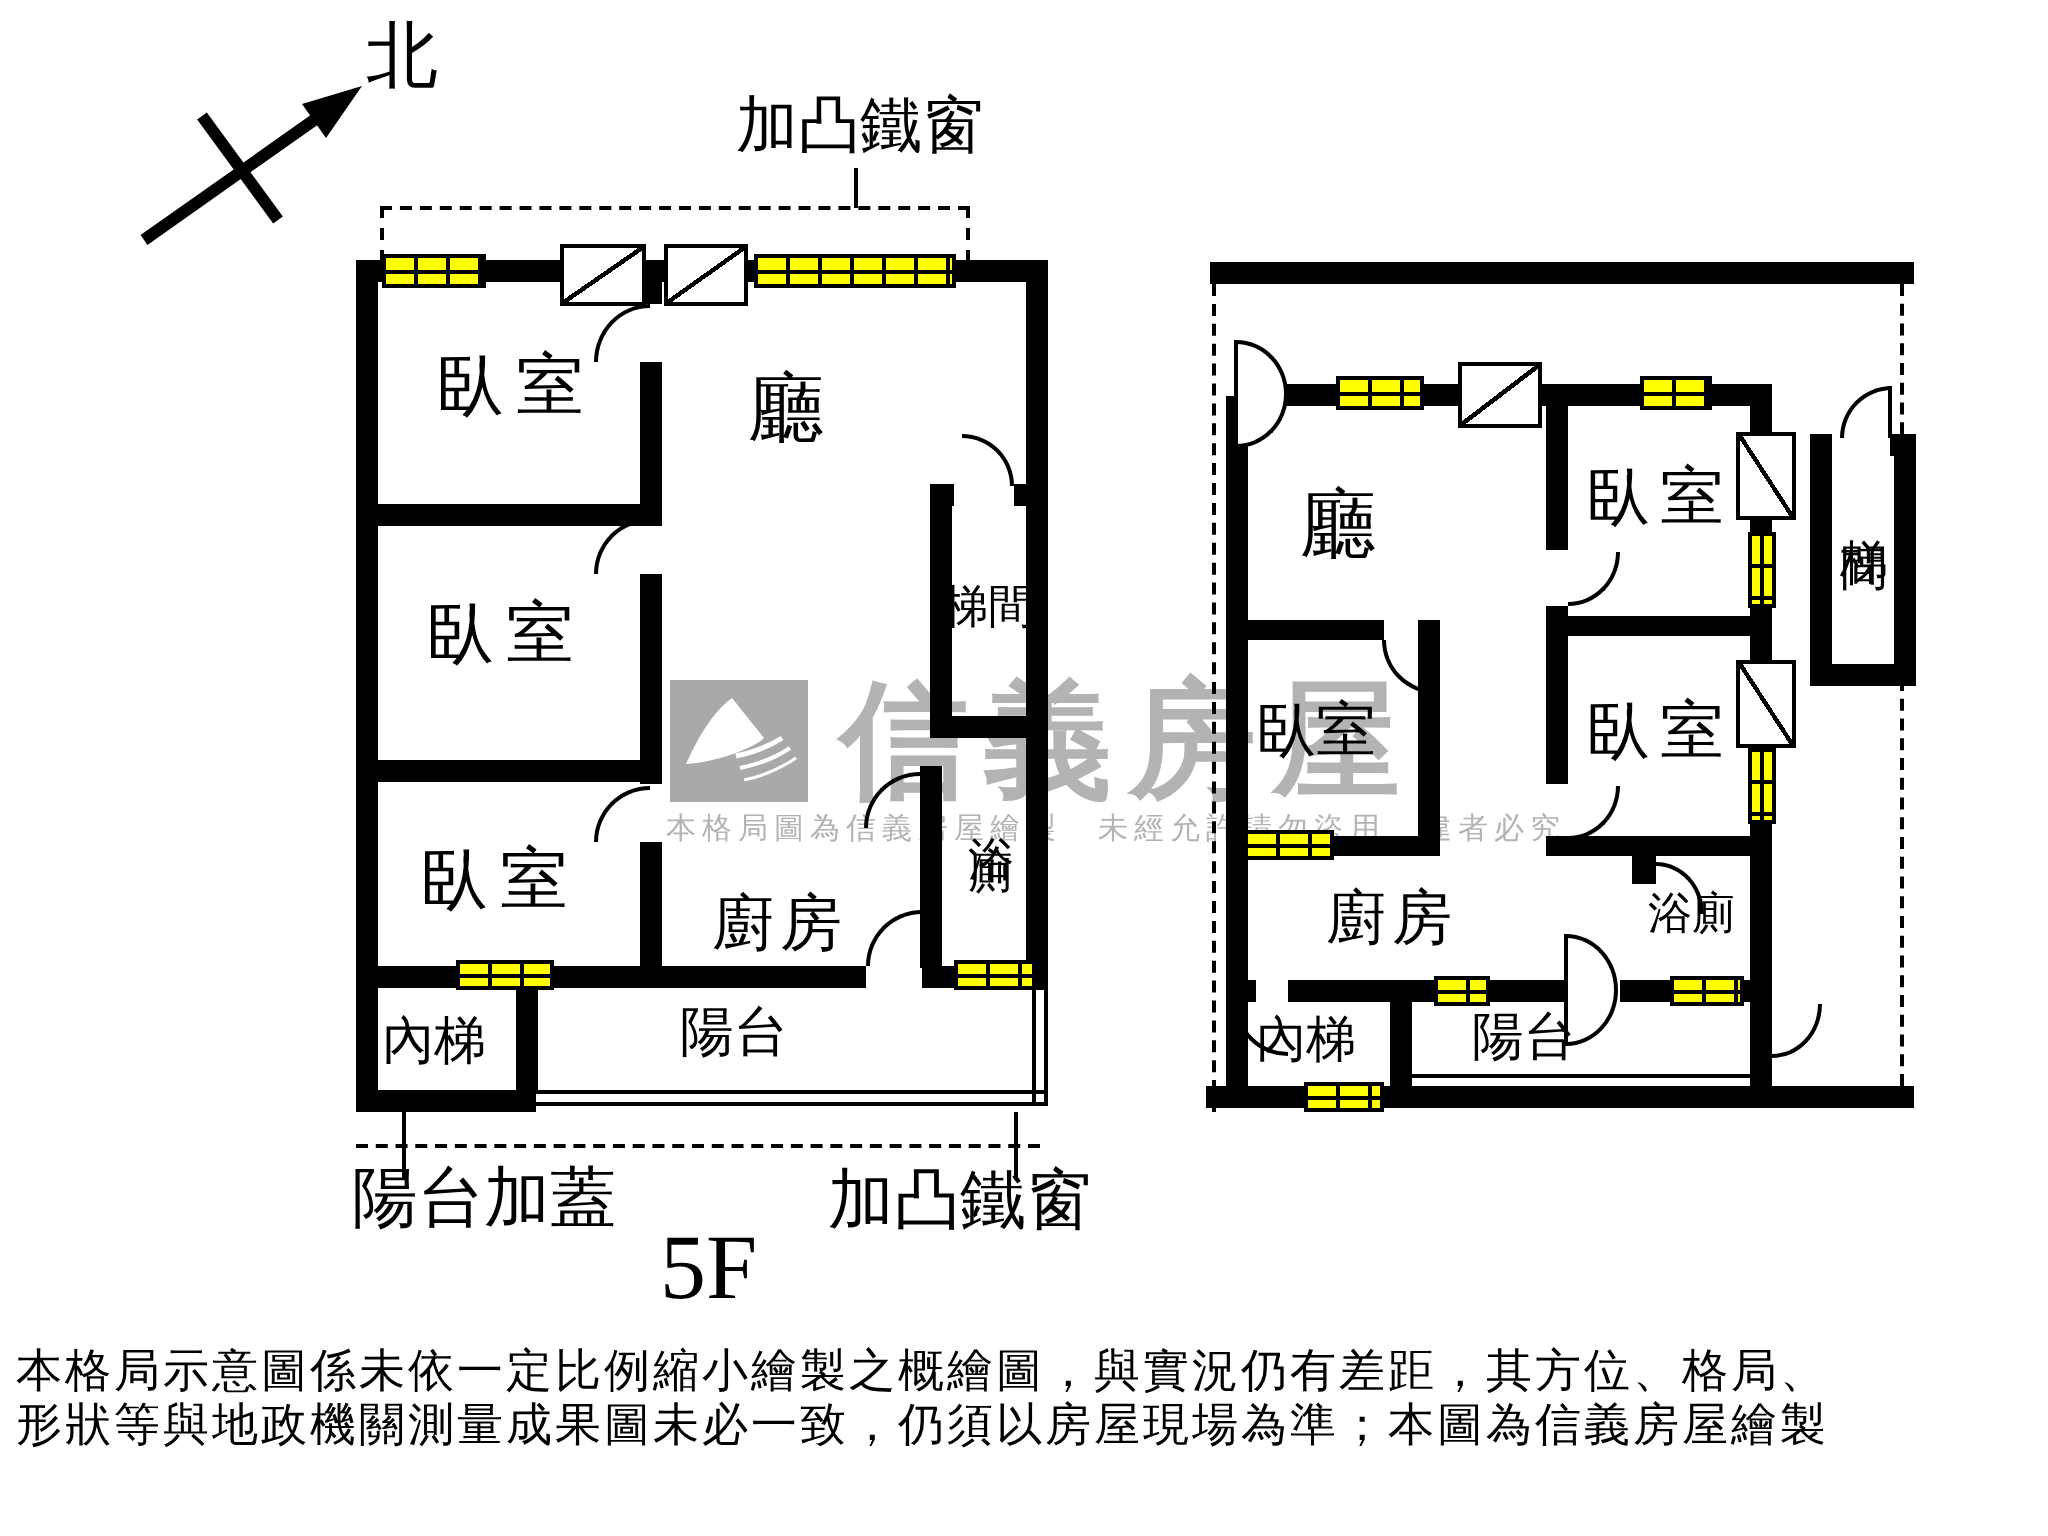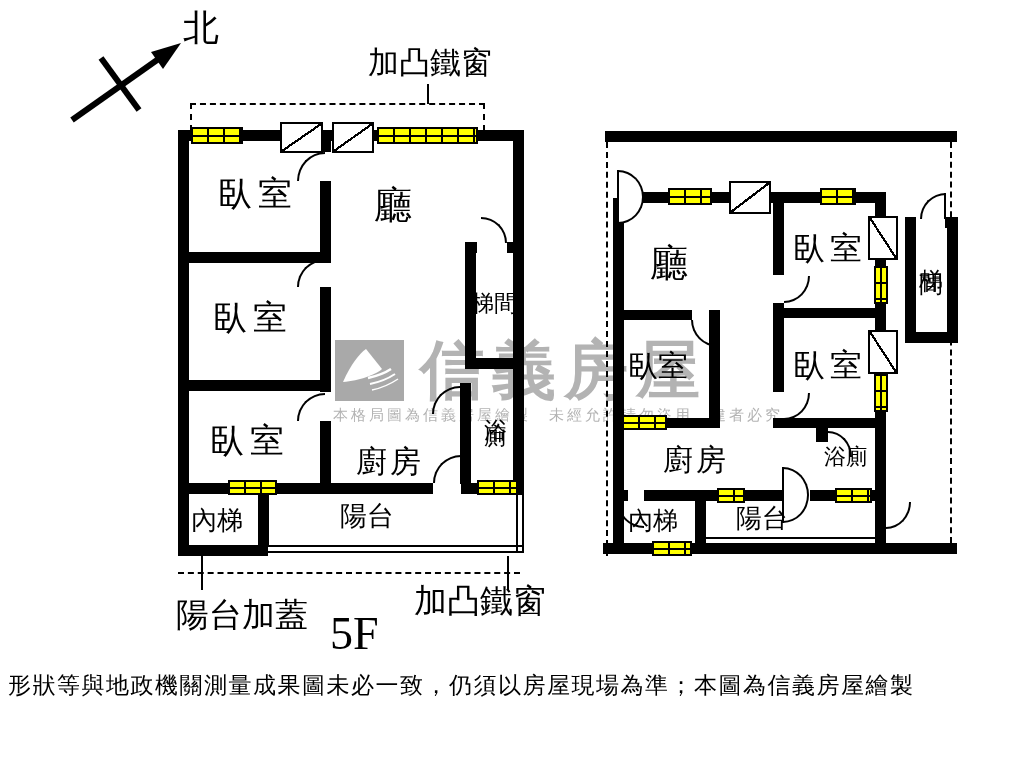--- a/index.html
+++ b/index.html
@@ -121,21 +121,21 @@
     <div class="lbl" style="left:374px;top:186px;font-size:38px;">廳</div>
     <div class="lbl" style="left:471px;top:292px;font-size:23px;">梯間</div>
     <div class="lbl vert" style="left:484px;top:400px;font-size:23px;">浴廁</div>
     <div class="lbl" style="left:356px;top:446px;font-size:31px;letter-spacing:3px;">廚房</div>
     <div class="lbl" style="left:191px;top:508px;font-size:26px;">內梯</div>
     <div class="lbl" style="left:340px;top:503px;font-size:27px;">陽台</div>
 
     <div class="dash-h" style="left:178px;top:572px;width:342px;height:0;"></div>
     <div class="tl" style="left:201px;top:556px;width:2px;height:34px;"></div>
     <div class="tl" style="left:507px;top:556px;width:2px;height:34px;"></div>
-    <div class="lbl" style="left:176px;top:599px;font-size:33px;">陽台加蓋</div>
+    <div class="lbl" style="left:176px;top:584px;font-size:33px;">陽台加蓋</div>
     <div class="lbl" style="left:414px;top:585px;font-size:33px;">加凸鐵窗</div>
     <div class="lbl" style="left:330px;top:611px;font-size:46px;">5F</div>
   </div>
 
   <div class="plan">
 
     <div class="w" style="left:605px;top:131px;width:352px;height:11px;"></div>
     <div class="w" style="left:603px;top:543px;width:103px;height:11px;"></div>
     <div class="w" style="left:706px;top:543px;width:174px;height:11px;"></div>
     <div class="w" style="left:880px;top:543px;width:77px;height:11px;"></div>
@@ -204,16 +204,17 @@
     <div class="lbl center" style="left:623px;top:351px;width:70px;font-size:30px;">臥室</div>
     <div class="lbl center" style="left:776px;top:349px;width:108px;font-size:32px;letter-spacing:5px;">臥室</div>
     <div class="lbl" style="left:663px;top:445px;font-size:30px;letter-spacing:3px;">廚房</div>
     <div class="lbl" style="left:824px;top:446px;font-size:22px;">浴廁</div>
     <div class="lbl" style="left:628px;top:508px;font-size:25px;">內梯</div>
     <div class="lbl" style="left:736px;top:506px;font-size:26px;">陽台</div>
 
   </div>
 
   <div id="disclaimer">
+    <div>本格局示意圖係未依一定比例縮小繪製之概繪圖，與實況仍有差距，其方位、格局、</div>
     <div>形狀等與地政機關測量成果圖未必一致，仍須以房屋現場為準；本圖為信義房屋繪製</div>
   </div>
 
 </div>
 
 </body></html>

